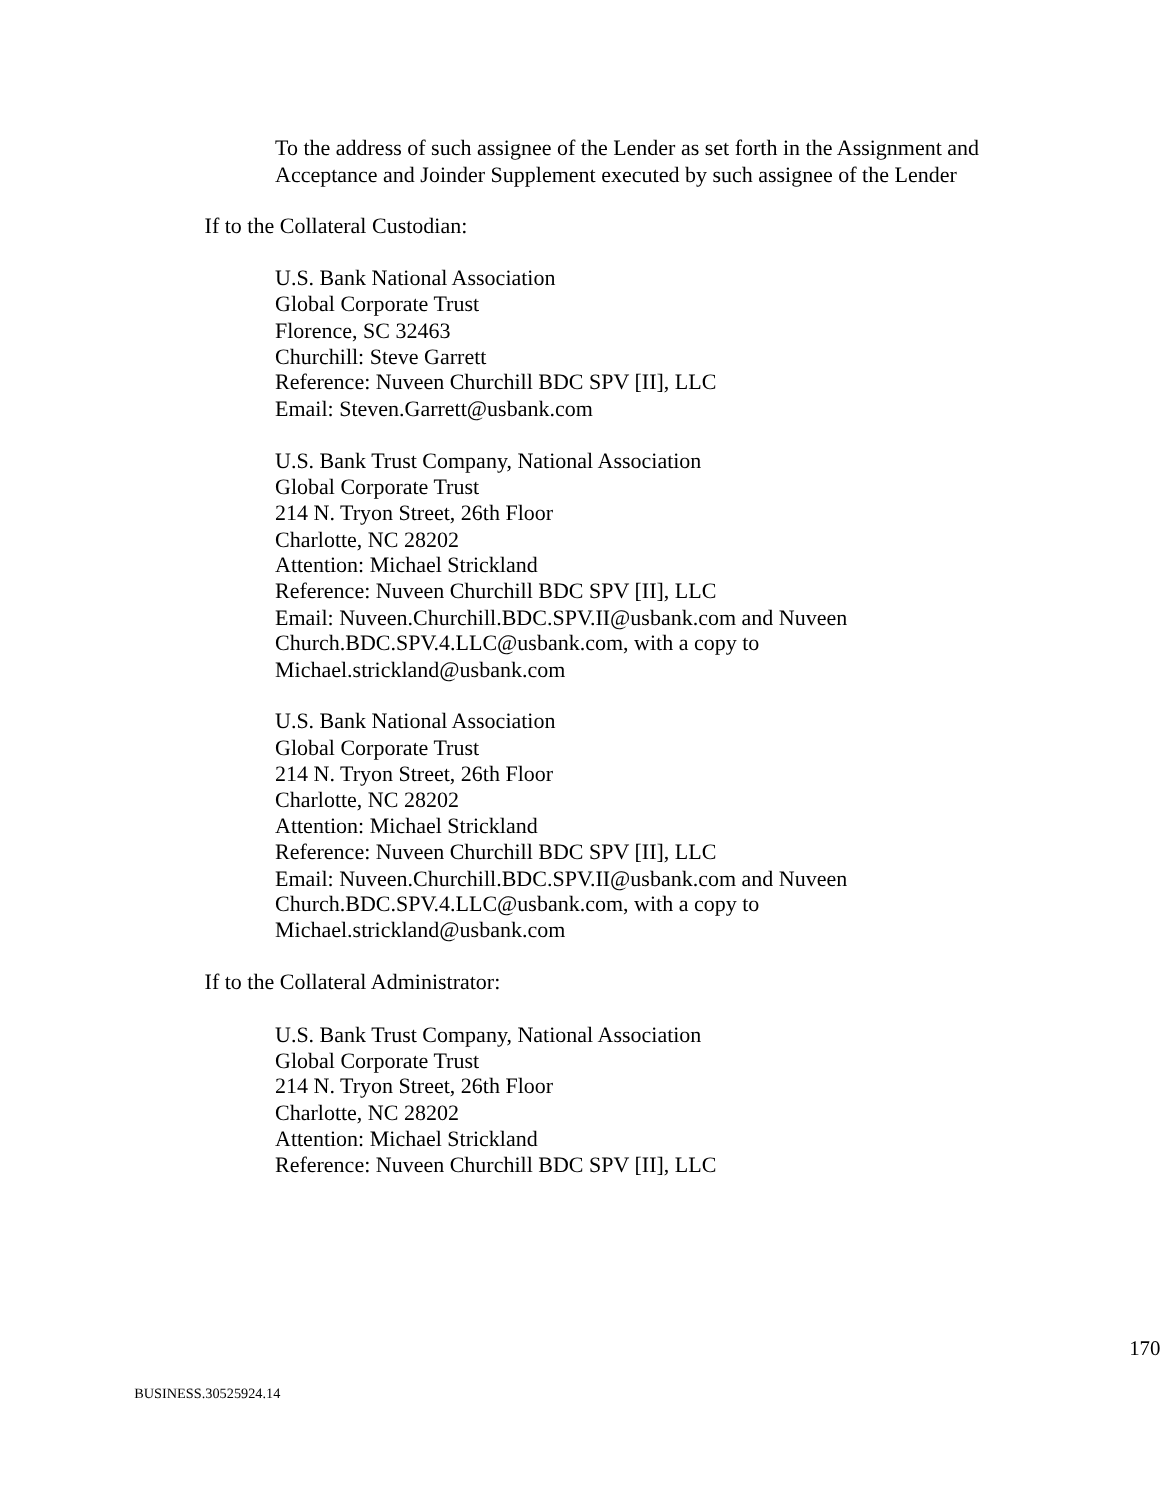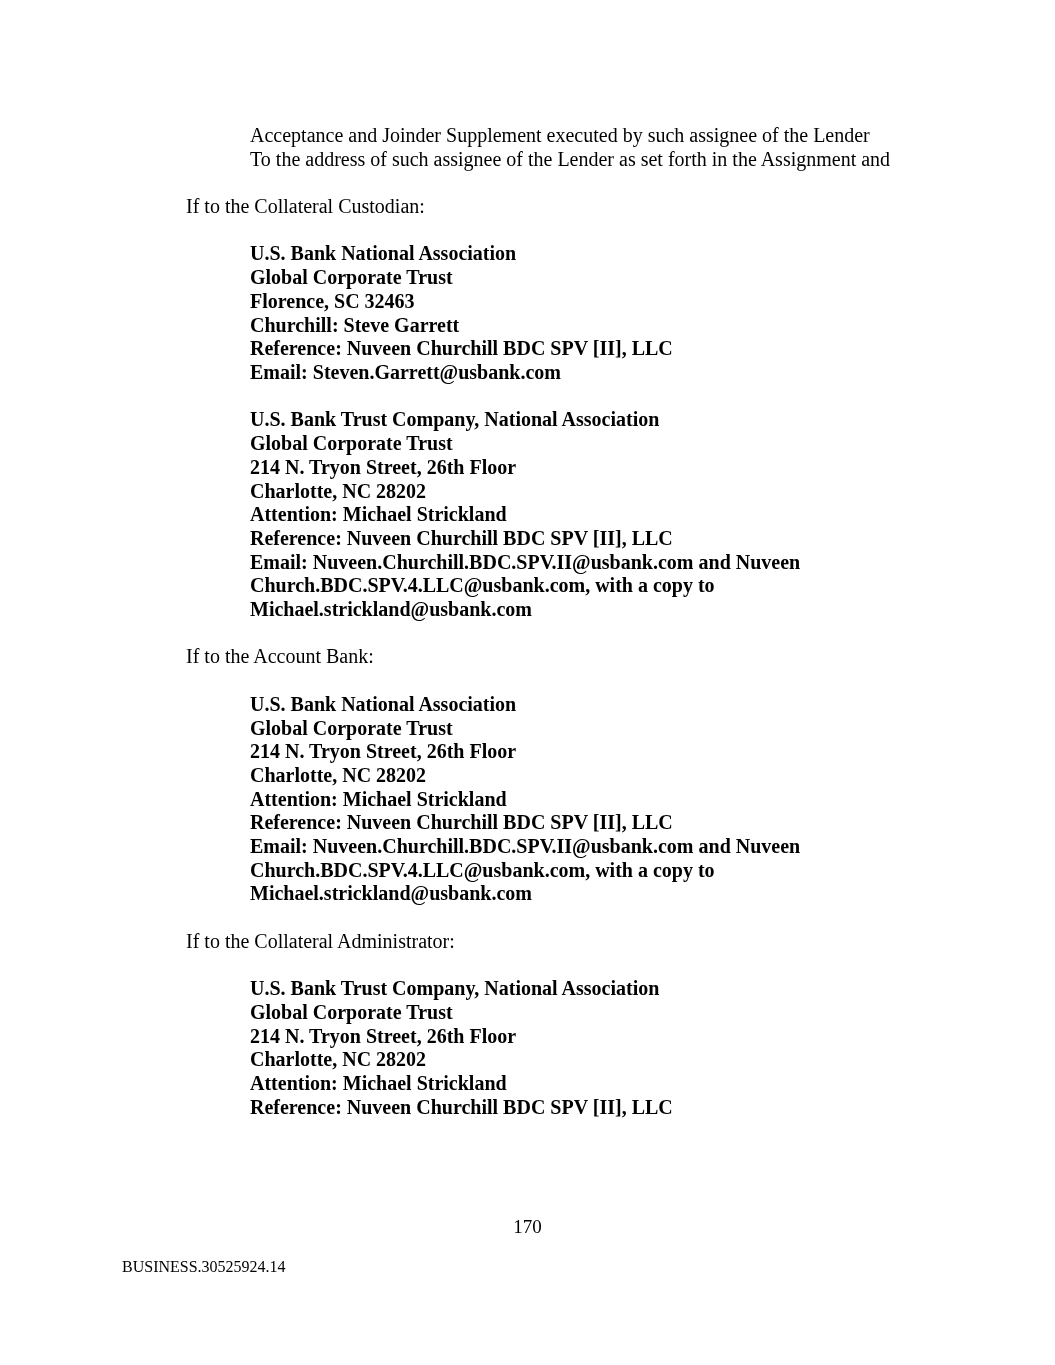--- a/index.html
+++ b/index.html
@@ -19,49 +19,49 @@
     overflow: hidden;
   }
   .content {
     position: absolute;
     top: 124px;
     left: 0;
     right: 0;
   }
   .para      { margin-left: 250px; margin-bottom: 23.7px; }
   .heading   { margin-left: 186px; margin-bottom: 23.7px; }
-  .addr      { margin-left: 250px; margin-bottom: 23.7px; font-weight: bold; }
+  .addr      { margin-left: 250px; margin-bottom: 23.7px; }
   .copy-note { margin-left: 250px; margin-bottom: 23.7px; }
   .line { white-space: pre; }
   .footer-page {
     position: absolute;
     top: 1216px;
     left: 0;
     right: 0;
-    text-align: center;
+    text-align: right;
     font-size: 19px;
     line-height: 22px;
   }
   .footer-id {
     position: absolute;
     top: 1258px;
     left: 122px;
-    font-size: 16px;
+    font-size: 13px;
     line-height: 18px;
   }
 </style>
 </head>
 <body>
 
 <div class="page">
   <div class="content">
 
     <div class="para">
+        <div class="line">To the address of such assignee of the Lender as set forth in the Assignment and</div>
         <div class="line">Acceptance and Joinder Supplement executed by such assignee of the Lender</div>
-        <div class="line">To the address of such assignee of the Lender as set forth in the Assignment and</div>
       </div>
 
     <div class="heading">If to the Collateral Custodian:</div>
 
     <div class="addr">
         <div class="line">U.S. Bank National Association</div>
         <div class="line">Global Corporate Trust</div>
         <div class="line">Florence, SC 32463</div>
         <div class="line">Churchill: Steve Garrett</div>
         <div class="line">Reference: Nuveen Churchill BDC SPV [II], LLC</div>
@@ -74,21 +74,20 @@
         <div class="line">Global Corporate Trust</div>
         <div class="line">214 N. Tryon Street, 26th Floor</div>
         <div class="line">Charlotte, NC 28202</div>
         <div class="line">Attention: Michael Strickland</div>
         <div class="line">Reference: Nuveen Churchill BDC SPV [II], LLC</div>
         <div class="line">Email: Nuveen.Churchill.BDC.SPV.II@usbank.com and Nuveen</div>
         <div class="line">Church.BDC.SPV.4.LLC@usbank.com, with a copy to</div>
         <div class="line">Michael.strickland@usbank.com</div>
       </div>
 
-    <div class="heading">If to the Account Bank:</div>
 
     <div class="addr">
         <div class="line">U.S. Bank National Association</div>
         <div class="line">Global Corporate Trust</div>
         <div class="line">214 N. Tryon Street, 26th Floor</div>
         <div class="line">Charlotte, NC 28202</div>
         <div class="line">Attention: Michael Strickland</div>
         <div class="line">Reference: Nuveen Churchill BDC SPV [II], LLC</div>
         <div class="line">Email: Nuveen.Churchill.BDC.SPV.II@usbank.com and Nuveen</div>
         <div class="line">Church.BDC.SPV.4.LLC@usbank.com, with a copy to</div>

